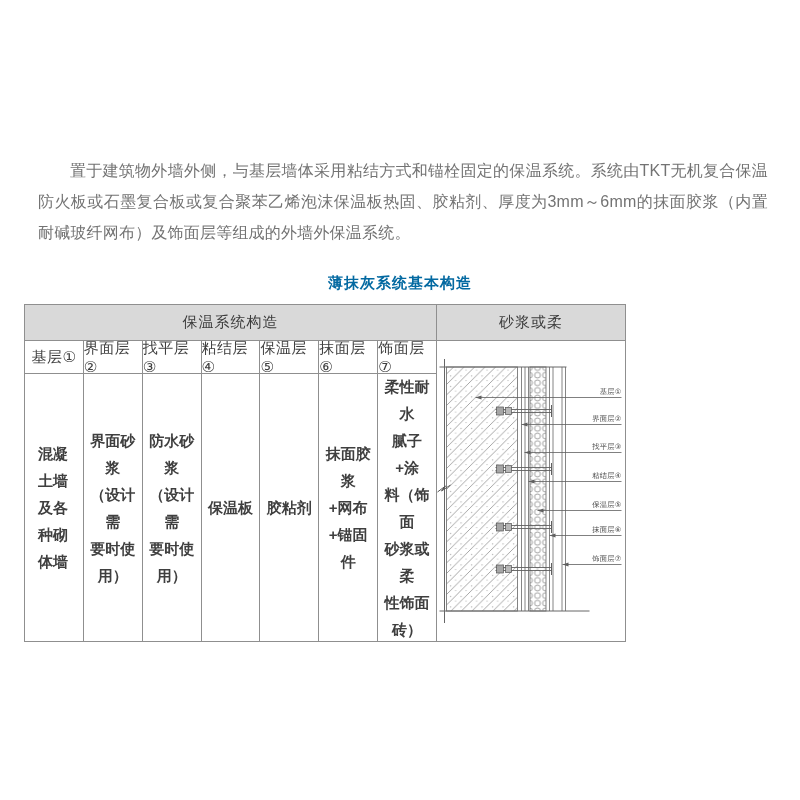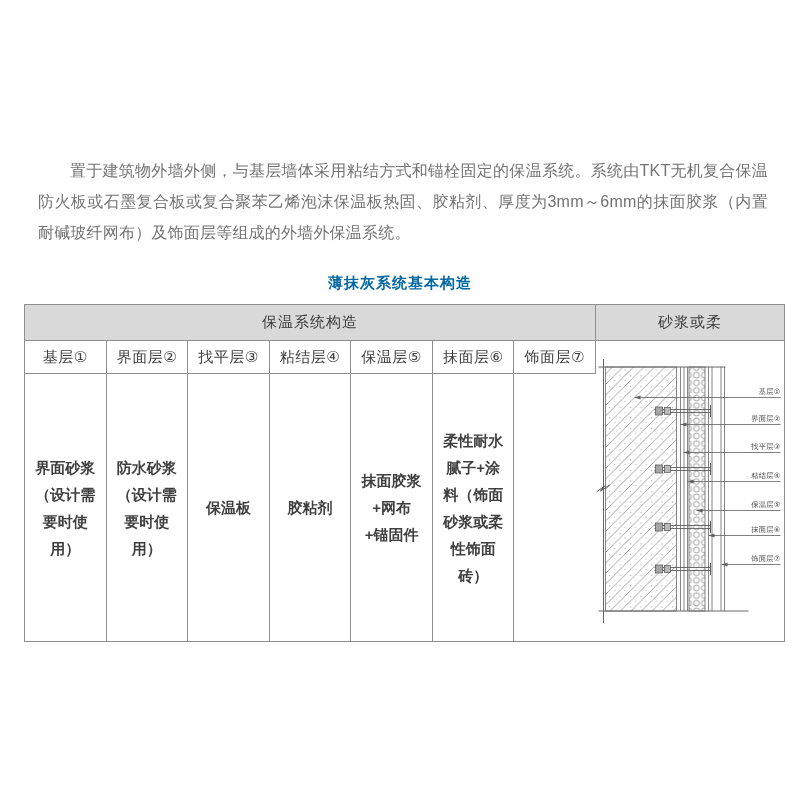--- a/index.html
+++ b/index.html
@@ -12,21 +12,21 @@
     position:absolute;left:38px;top:139px;width:730px;
     font-size:16px;line-height:31px;color:#737373;
     text-align:justify;text-indent:2em;letter-spacing:0.2px;
   }
   .table-title{
     position:absolute;top:274px;left:0;width:100%;
     text-align:center;font-size:15px;font-weight:bold;color:#0369a1;
     letter-spacing:1px;
   }
   .construction-table{
-    position:absolute;left:24px;top:304px;width:761px;height:338px;
+    position:absolute;left:24px;top:304px;width:602px;height:338px;
     display:grid;
     grid-template-columns:repeat(7,1fr) 188px;
     grid-template-rows:36px 33px 1fr;
     border:1px solid #8f8f8f;
     background:#ffffff;
     box-sizing:border-box;
     color:#3f3f3f;
   }
   .cell{
     display:flex;align-items:center;justify-content:center;
@@ -172,20 +172,23 @@
       </g>
 
       <g>
         <text x="184" y="220" text-anchor="end" class="dg-label">饰面层⑦</text>
         <line x1="125" y1="223.5" x2="184" y2="223.5" stroke="#5f5f5f" stroke-width="0.8"></line>
         <polygon points="125,223.5 131,221.6 131,225.4" fill="#5f5f5f"></polygon>
       </g>
     </svg>
   </div>
 
+  <div class="cell body-cell align-left">混凝土墙
+及各种砌
+体墙</div>
   <div class="cell body-cell">界面砂浆
 （设计需
 要时使用）</div>
   <div class="cell body-cell">防水砂浆
 （设计需
 要时使用）</div>
   <div class="cell body-cell">保温板</div>
   <div class="cell body-cell">胶粘剂</div>
   <div class="cell body-cell">抹面胶浆
 +网布

